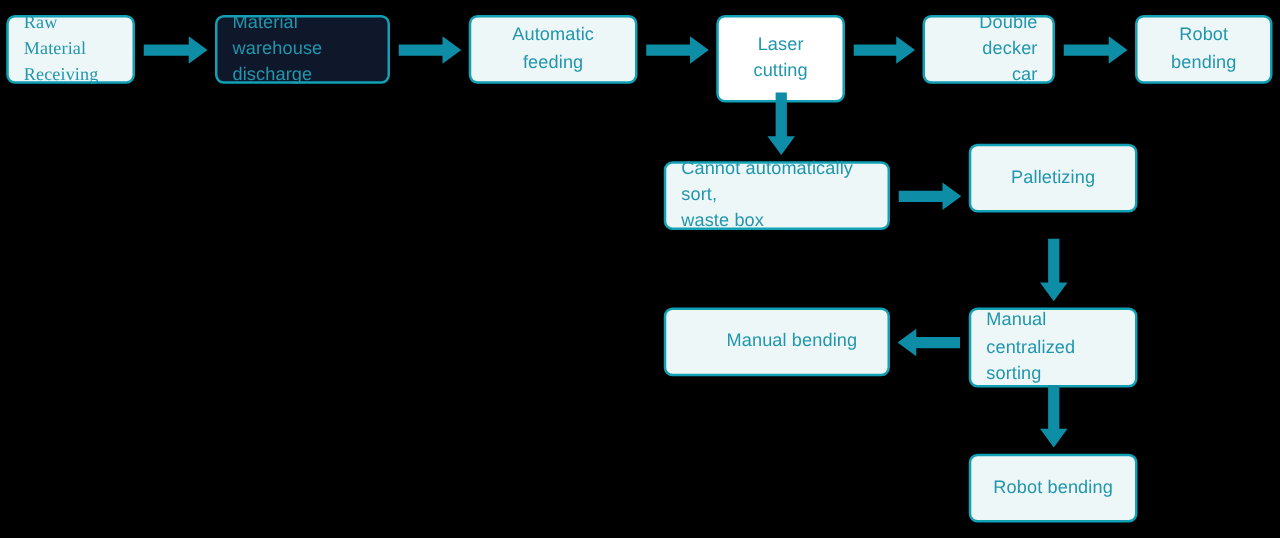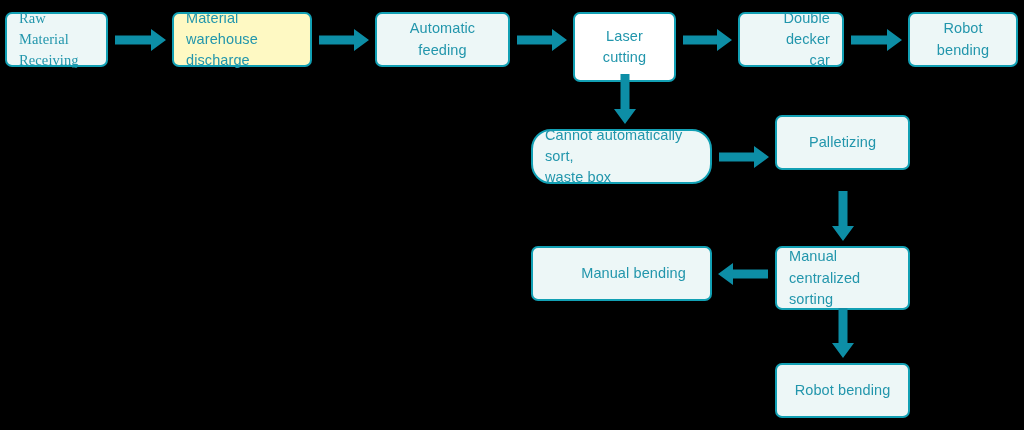--- a/index.html
+++ b/index.html
@@ -56,38 +56,38 @@
   }
 </style>
 </head>
 <body>
 
 <div id="flow-canvas" style="background: rgb(0, 0, 0);">
     <div class="node left" style="left: 5px; top: 12px; width: 103px; height: 55px; background: rgb(237, 247, 247); border-color: rgb(18, 160, 180); color: rgb(34, 150, 172); font-family: Liberation Serif, serif;">
       <span class="node-label">Raw Material
 Receiving</span>
     </div>
-    <div class="node left" style="left: 172px; top: 12px; width: 140px; height: 55px; background: #fef9c3; border-color: rgb(18, 160, 180); color: rgb(34, 150, 172);">
+    <div class="node left" style="left: 172px; top: 12px; width: 140px; height: 55px; background: #0f172a; border-color: rgb(18, 160, 180); color: rgb(34, 150, 172);">
       <span class="node-label">Material warehouse
 discharge</span>
     </div>
     <div class="node center" style="left: 375px; top: 12px; width: 135px; height: 55px; background: rgb(237, 247, 247); border-color: rgb(18, 160, 180); color: rgb(34, 150, 172);">
       <span class="node-label">Automatic feeding</span>
     </div>
     <div class="node center" style="left: 573px; top: 12px; width: 103px; height: 70px; background: #ffffff; border-color: rgb(18, 160, 180); color: rgb(34, 150, 172); justify-content: center;">
       <span class="node-label">Laser cutting</span>
     </div>
     <div class="node left" style="left: 738px; top: 12px; width: 106px; height: 55px; background: rgb(237, 247, 247); border-color: rgb(18, 160, 180); color: rgb(34, 150, 172); text-align: right;">
       <span class="node-label">Double decker
 car</span>
     </div>
     <div class="node center" style="left: 908px; top: 12px; width: 110px; height: 55px; background: rgb(237, 247, 247); border-color: rgb(18, 160, 180); color: rgb(34, 150, 172);">
       <span class="node-label">Robot bending</span>
     </div>
-    <div class="node left" style="left: 531px; top: 129px; width: 181px; height: 55px; background: rgb(237, 247, 247); border-color: rgb(18, 160, 180); color: rgb(34, 150, 172); border-radius: 20px;">
+    <div class="node left" style="left: 531px; top: 129px; width: 181px; height: 55px; background: rgb(237, 247, 247); border-color: rgb(18, 160, 180); color: rgb(34, 150, 172);">
       <span class="node-label">Cannot automatically sort,
 waste box</span>
     </div>
     <div class="node center" style="left: 775px; top: 115px; width: 135px; height: 55px; background: rgb(237, 247, 247); border-color: rgb(18, 160, 180); color: rgb(34, 150, 172);">
       <span class="node-label">Palletizing</span>
     </div>
     <div class="node center" style="left: 531px; top: 246px; width: 181px; height: 55px; background: rgb(237, 247, 247); border-color: rgb(18, 160, 180); color: rgb(34, 150, 172); padding-left: 36px;">
       <span class="node-label">Manual bending</span>
     </div>
     <div class="node left" style="left: 775px; top: 246px; width: 135px; height: 64px; background: rgb(237, 247, 247); border-color: rgb(18, 160, 180); color: rgb(34, 150, 172);">

